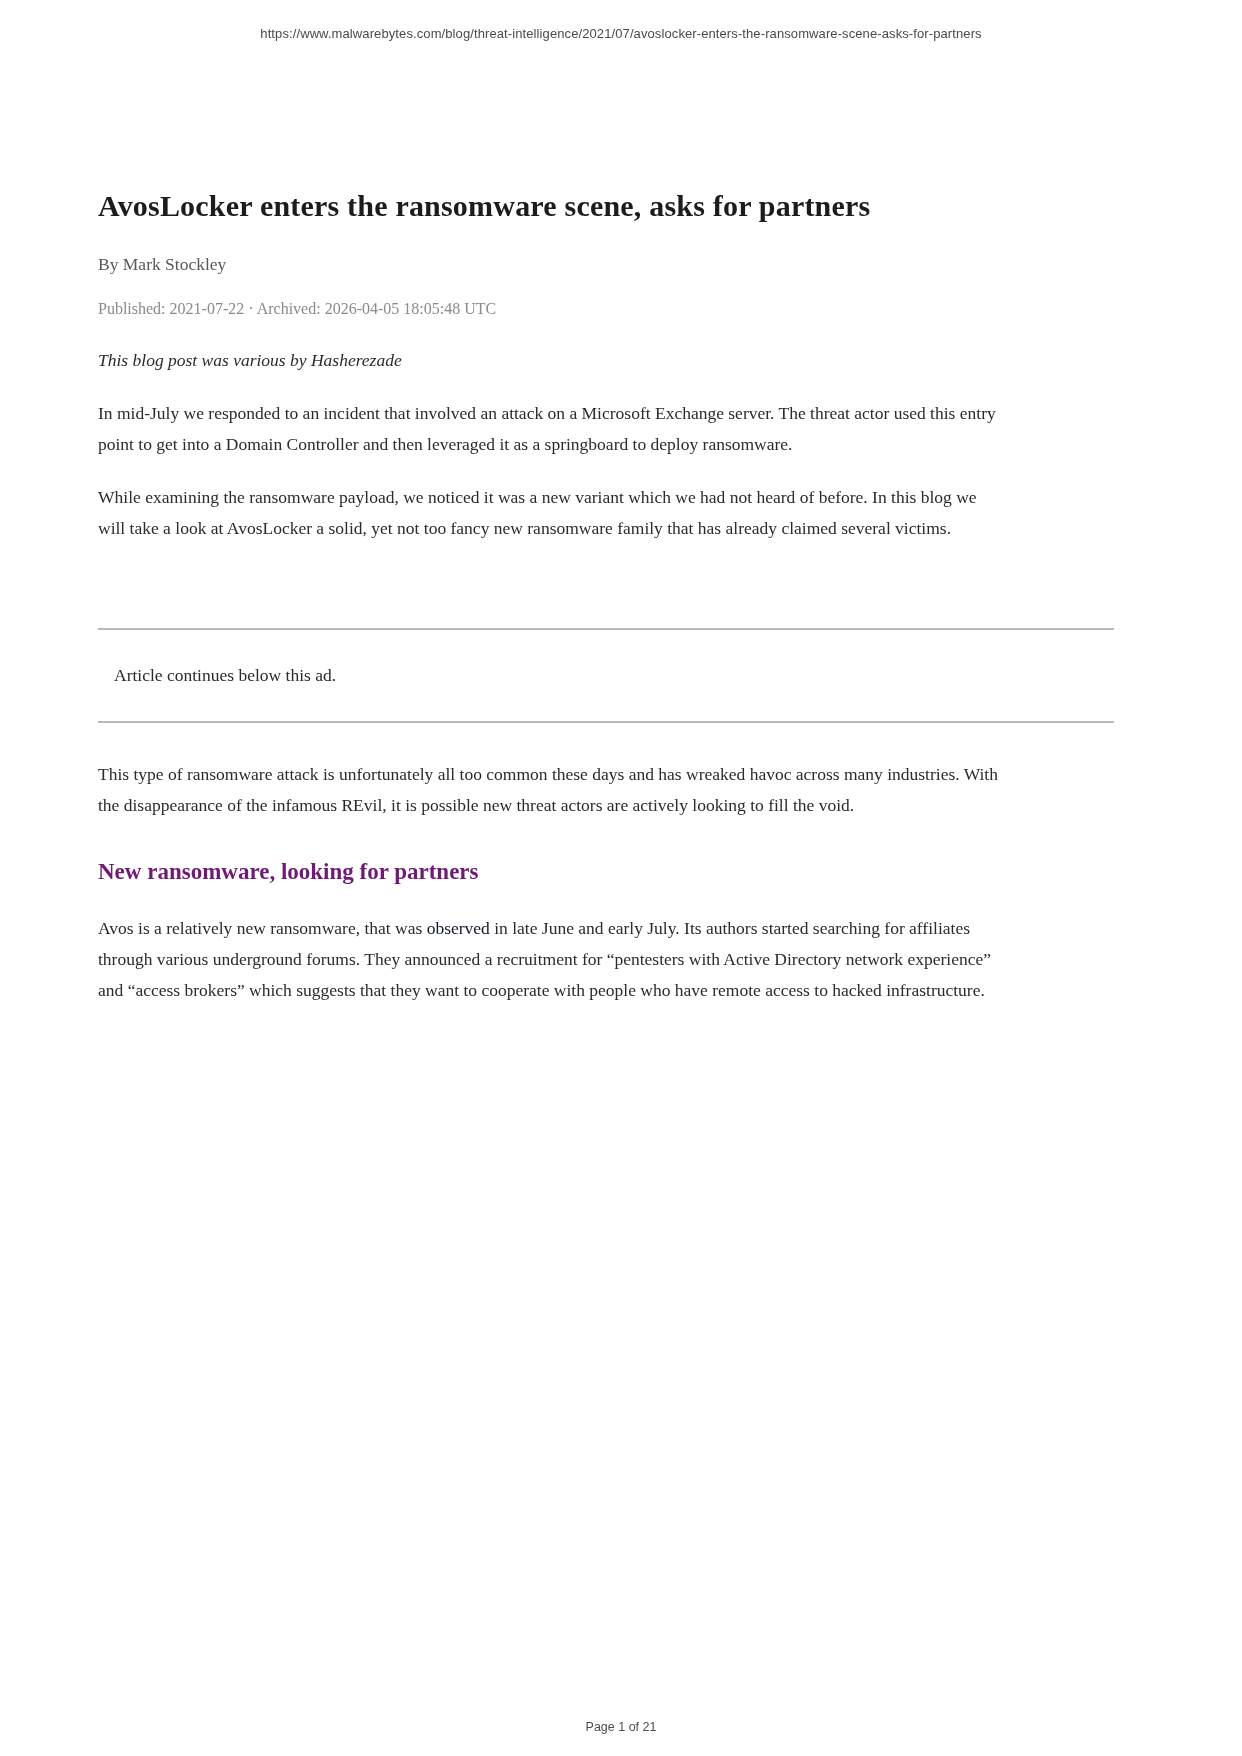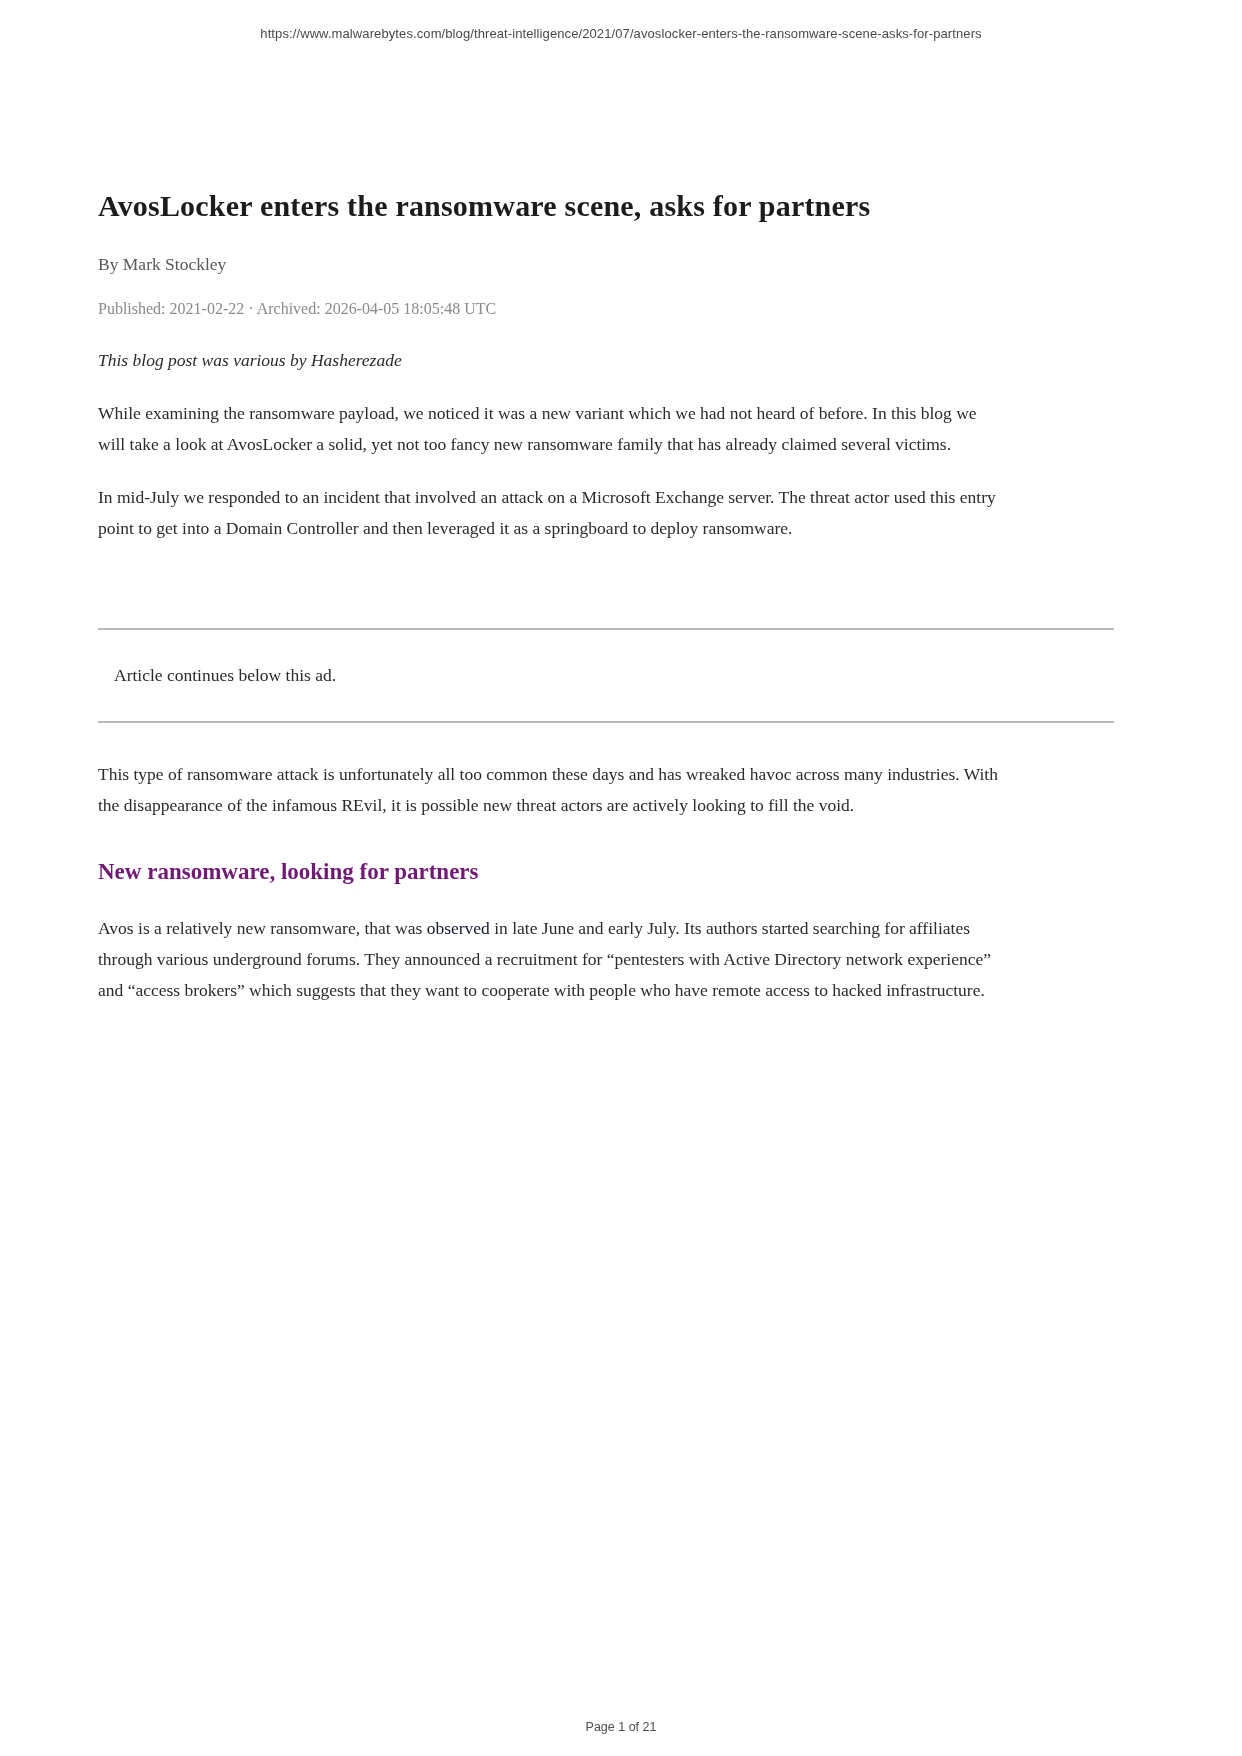--- a/index.html
+++ b/index.html
@@ -109,27 +109,27 @@
 <div class="page">
 
   <div class="url-header">https://www.malwarebytes.com/blog/threat-intelligence/2021/07/avoslocker-enters-the-ransomware-scene-asks-for-partners</div>
 
   <div class="content">
 
     <h1>AvosLocker enters the ransomware scene, asks for partners</h1>
 
     <div class="byline">By Mark Stockley</div>
 
-    <div class="meta">Published: 2021-02-22 · Archived: 2026-04-05 18:05:48 UTC</div>
+    <div class="meta">Published: 2021-07-22 · Archived: 2026-04-05 18:05:48 UTC</div>
 
     <p class="authored">This blog post was various by Hasherezade</p>
 
+    <p class="body-para">In mid-July we responded to an incident that involved an attack on a Microsoft Exchange server. The threat actor used this entry point to get into a Domain Controller and then leveraged it as a springboard to deploy ransomware.</p>
+
     <p class="body-para">While examining the ransomware payload, we noticed it was a new variant which we had not heard of before. In this blog we will take a look at AvosLocker a solid, yet not too fancy new ransomware family that has already claimed several victims.</p>
-
-    <p class="body-para">In mid-July we responded to an incident that involved an attack on a Microsoft Exchange server. The threat actor used this entry point to get into a Domain Controller and then leveraged it as a springboard to deploy ransomware.</p>
 
     <hr class="ad-divider top">
 
     <p class="ad-notice">Article continues below this ad.</p>
 
     <hr class="ad-divider bottom">
 
     <p class="body-para">This type of ransomware attack is unfortunately all too common these days and has wreaked havoc across many industries. With the disappearance of the infamous REvil, it is possible new threat actors are actively looking to fill the void.</p>
 
     <h2>New ransomware, looking for partners</h2>

